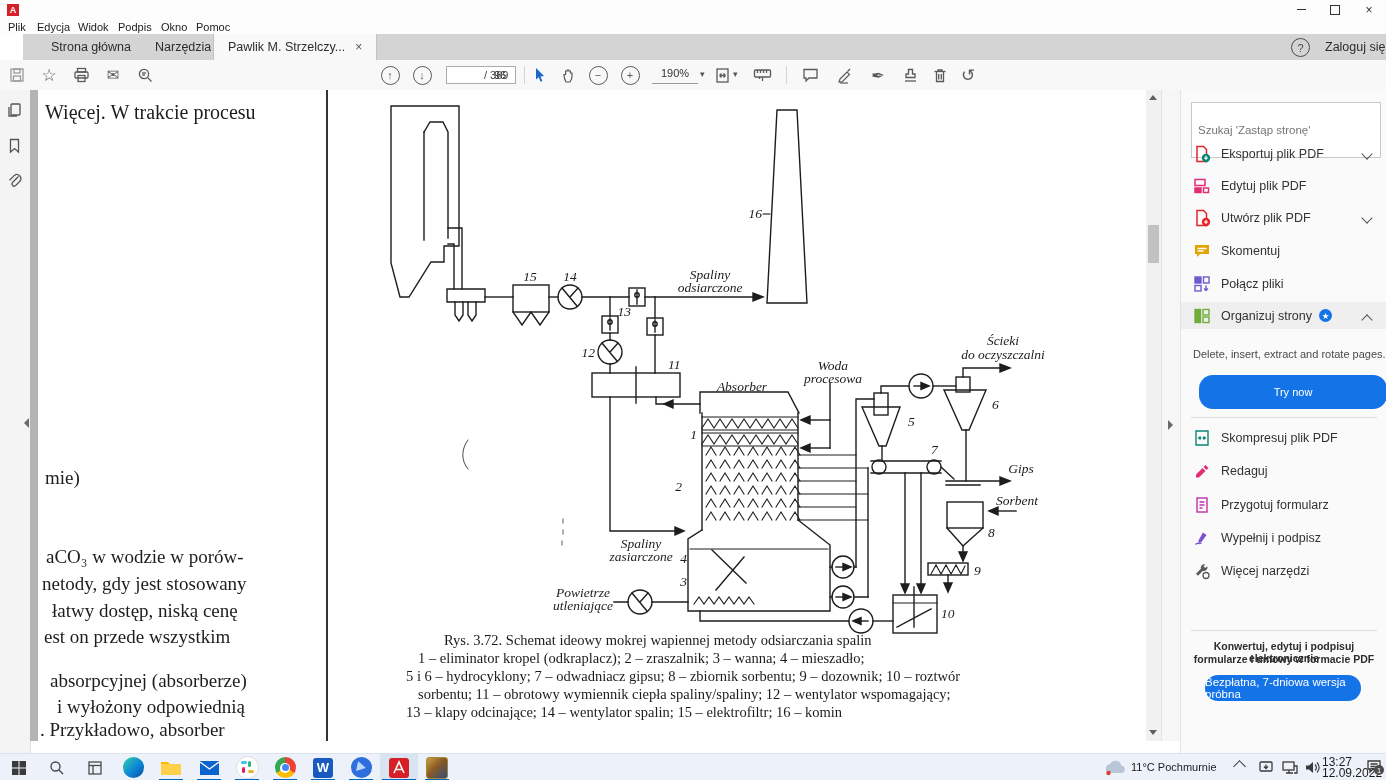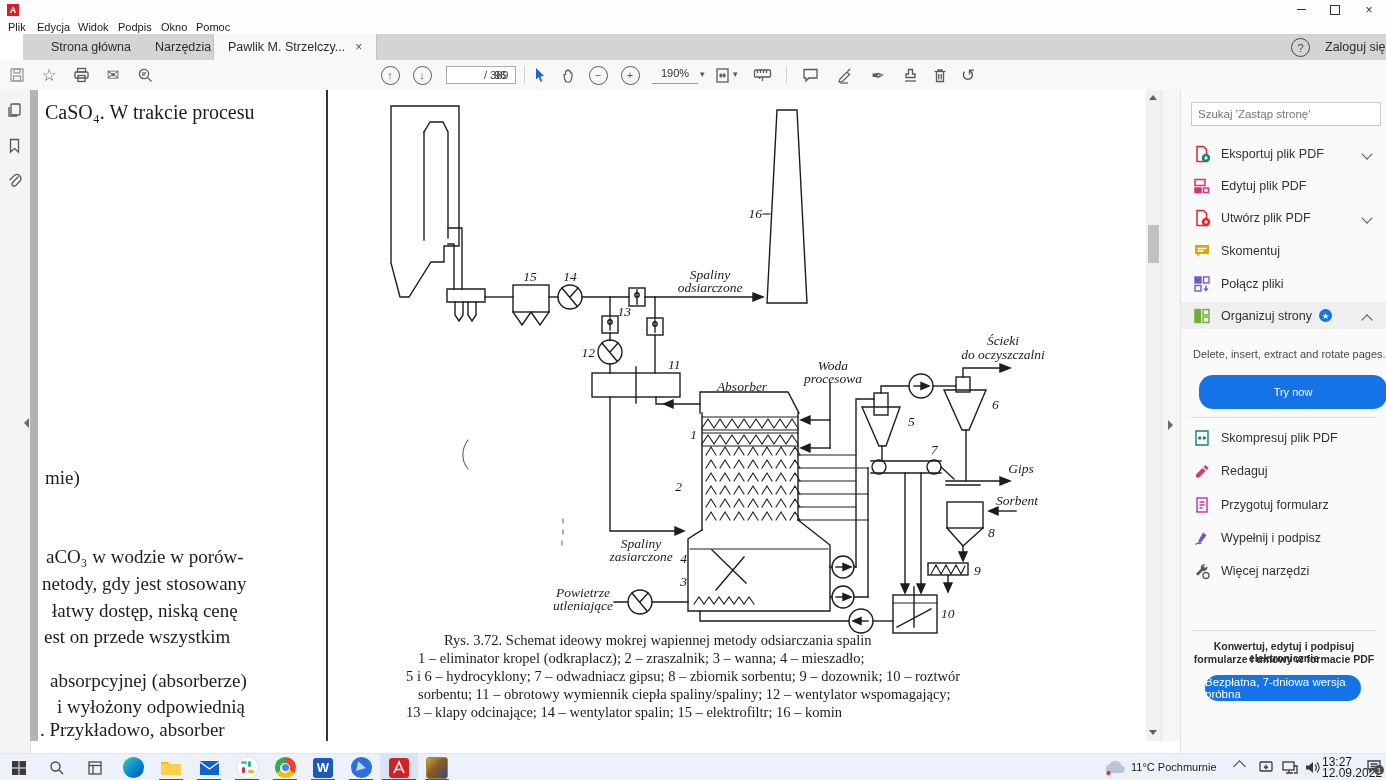--- a/index.html
+++ b/index.html
@@ -47,21 +47,21 @@
   .capline{font-family:"Liberation Serif","DejaVu Serif",serif;font-size:14.5px;color:#1b1b1b;
            line-height:18px;white-space:nowrap;}
   
   #vscroll{left:1146px;top:90px;width:15px;height:651px;background:#f1f1f1;}
   #vthumb{left:2px;top:135px;width:11px;height:38px;background:#c1c1c1;}
   .scarr{width:0;height:0;border-left:4px solid transparent;border-right:4px solid transparent;}
   #togglestrip{left:1161px;top:90px;width:19px;height:651px;background:#f6f6f6;border-left:1px solid #e3e3e3;}
   
   #sidebar{left:1180px;top:90px;width:206px;height:663px;background:#fafafa;border-left:1px solid #e3e3e3;}
   #sbsearch{left:10px;top:12px;width:176px;height:22px;border:1px solid #c8c8c8;background:#fff;
-            font-size:11.5px;color:#333;padding:0 6px;font-family:"Liberation Sans",sans-serif;}
+            font-size:11.5px;color:#333;padding:16px 6px;font-family:"Liberation Sans",sans-serif;}
   .sb-row{left:0;width:206px;height:27px;display:flex;align-items:center;padding-left:12px;box-sizing:border-box;}
   .sb-ico{width:18px;height:18px;margin-right:10px;flex:0 0 18px;}
   .sb-label{font-size:12.5px;color:#323232;}
   .chev{width:7px;height:7px;border-right:1.5px solid #555;border-bottom:1.5px solid #555;
         position:absolute;right:16px;}
   .chev-down{transform:rotate(45deg);}
   .chev-up{transform:rotate(-135deg);top:14px;}
   .starbadge{margin-left:7px;width:13px;height:13px;border-radius:50%;background:#1473e6;color:#fff;
              font-size:8.5px;display:flex;align-items:center;justify-content:center;}
   .bluebtn{background:#1473e6;color:#fff;border-radius:14px;display:flex;align-items:center;
@@ -258,21 +258,21 @@
           <path d="M12.5,4.5 L6.5,10.5 a2.2,2.2 0 0 0 3.1,3.1 L14,9 a4,4 0 0 0 -5.6,-5.6 L3.5,8.3" fill="none" stroke="#555" stroke-width="1.3"></path>
         </svg>
     </div>
     <div class="abs" style="left:24px;top:328px;width:0;height:0;border-top:5px solid transparent;border-bottom:5px solid transparent;border-right:5px solid #6a6a6a"></div>
   </div>
 
   <div id="docarea" class="abs">
     <div id="page" class="abs">
       <div id="colline" class="abs"></div>
 
-      <div class="scantxt abs" style="left:7px;top:11px;font-size:20px">CaSO₄. W trakcie procesu</div>
+      <div class="scantxt abs" style="left:7px;top:11px;font-size:20px">Więcej. W trakcie procesu</div>
       <div class="scantxt abs" style="left:7px;top:377px;font-size:19px">mie)</div>
       <div class="scantxt abs" style="left:8px;top:456px;font-size:19px">aCO₃ w wodzie w porów-</div>
       <div class="scantxt abs" style="left:4px;top:483px;font-size:19px">netody, gdy jest stosowany</div>
       <div class="scantxt abs" style="left:14px;top:510px;font-size:19px">łatwy dostęp, niską cenę</div>
       <div class="scantxt abs" style="left:6px;top:536px;font-size:19px">est on przede wszystkim</div>
       <div class="scantxt abs" style="left:12px;top:580px;font-size:19px">absorpcyjnej (absorberze)</div>
       <div class="scantxt abs" style="left:19px;top:606px;font-size:19px">i wyłożony odpowiednią</div>
       <div class="scantxt abs" style="left:2px;top:629px;font-size:19px">. Przykładowo, absorber</div>
 
       <svg class="abs" style="left:332px;top:5px" width="700" height="545" viewBox="370 95 700 545">

